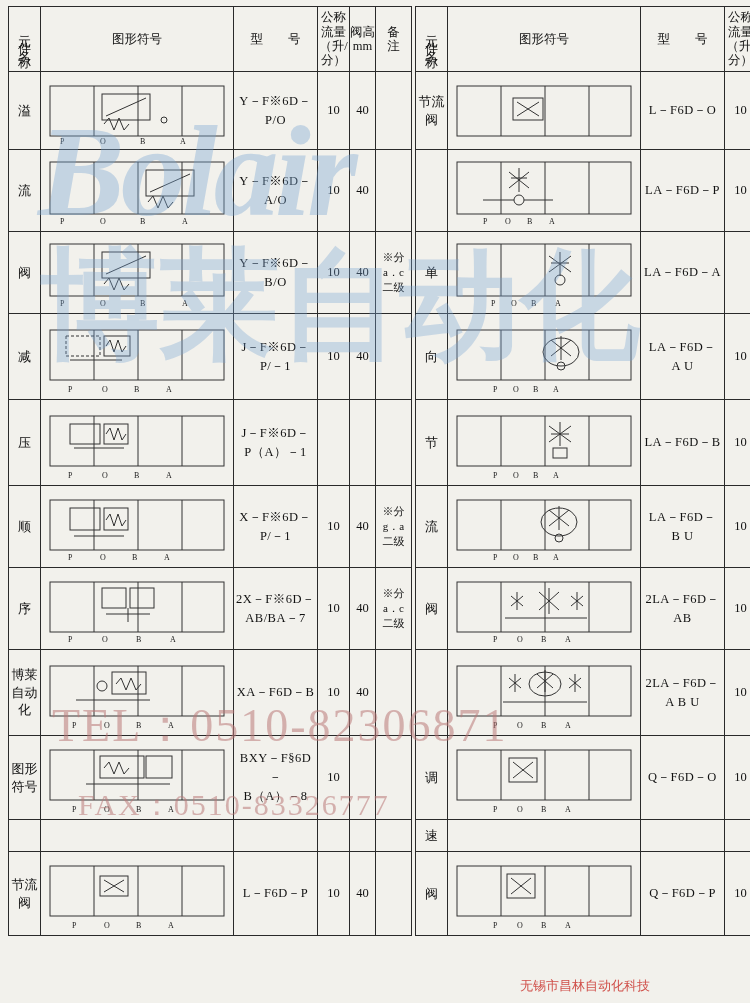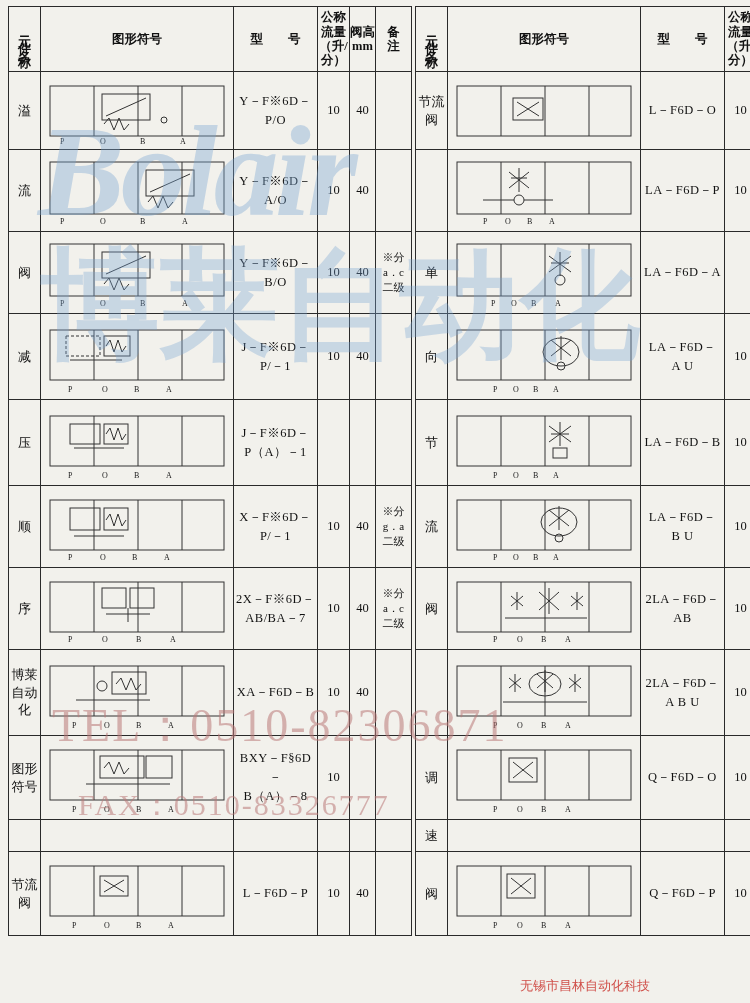--- a/index.html
+++ b/index.html
@@ -58,21 +58,21 @@
   }
   td,th{
     border:1px solid #2a2a2a;
     font-size:12px;
     text-align:center;
     vertical-align:middle;
     color:#111;
     padding:0;
     background:transparent;
   }
-  th{font-weight:bold;}
+  th{font-weight:normal;}
   .hdr{height:64px;font-size:12.5px;line-height:1.15;}
   .vtext{
     writing-mode:vertical-rl;
     text-orientation:upright;
     letter-spacing:7px;
     font-size:13px;
     margin:0 auto;
     line-height:1;
   }
   .name-cell{font-size:13px;line-height:1.35;}

